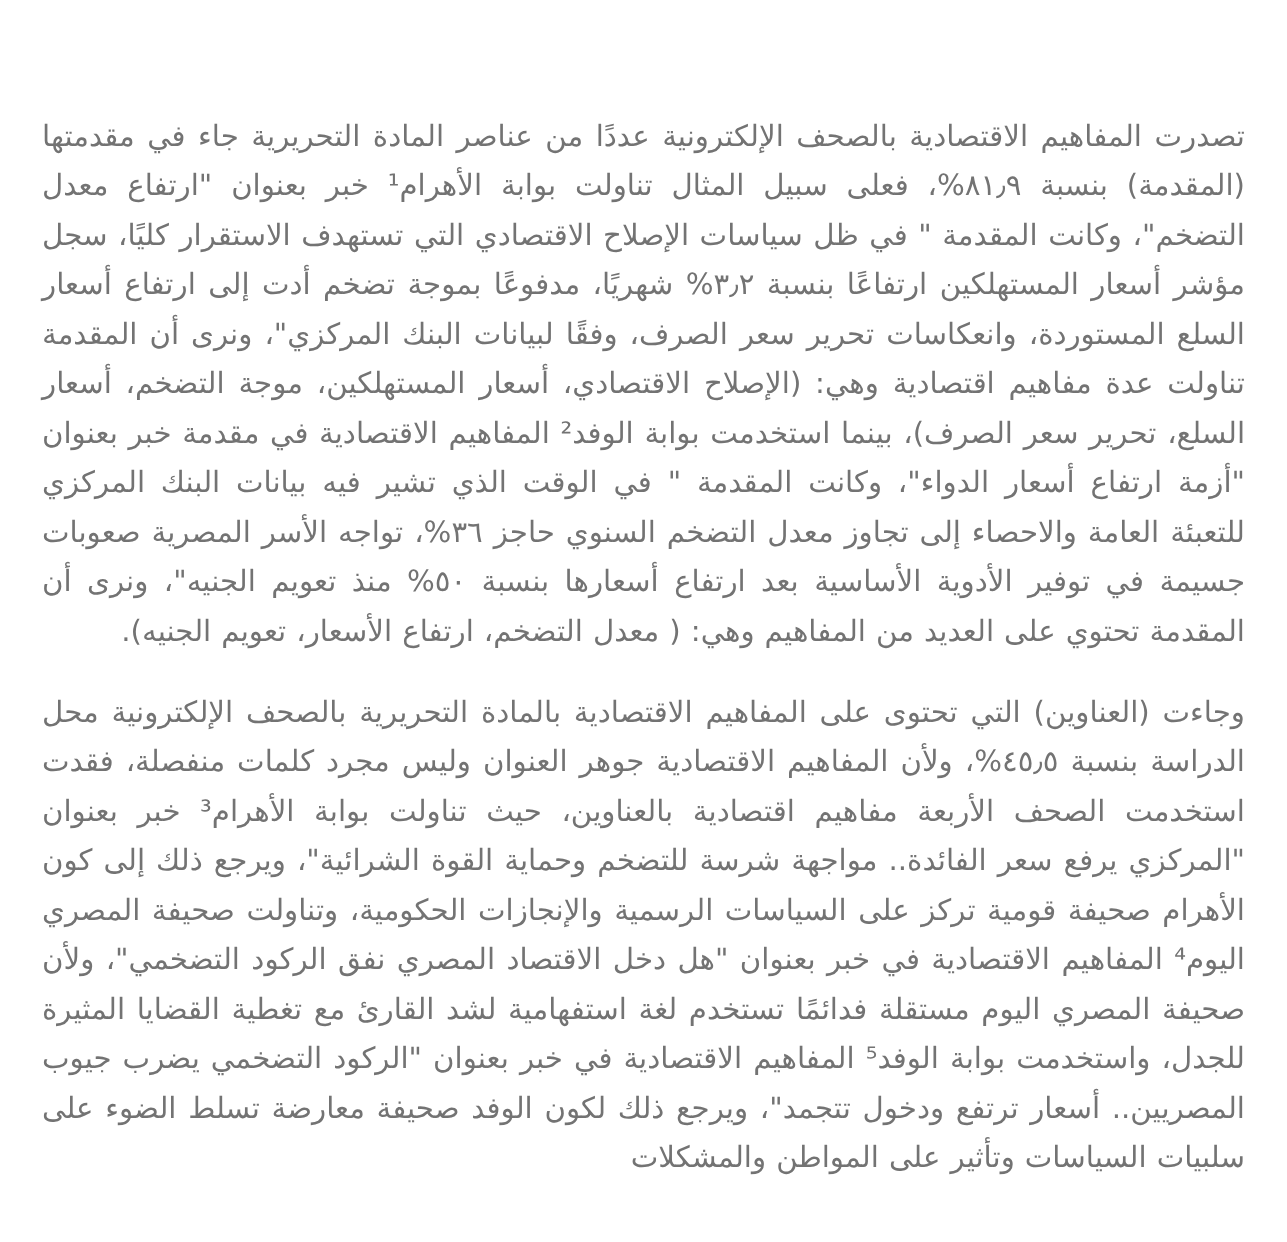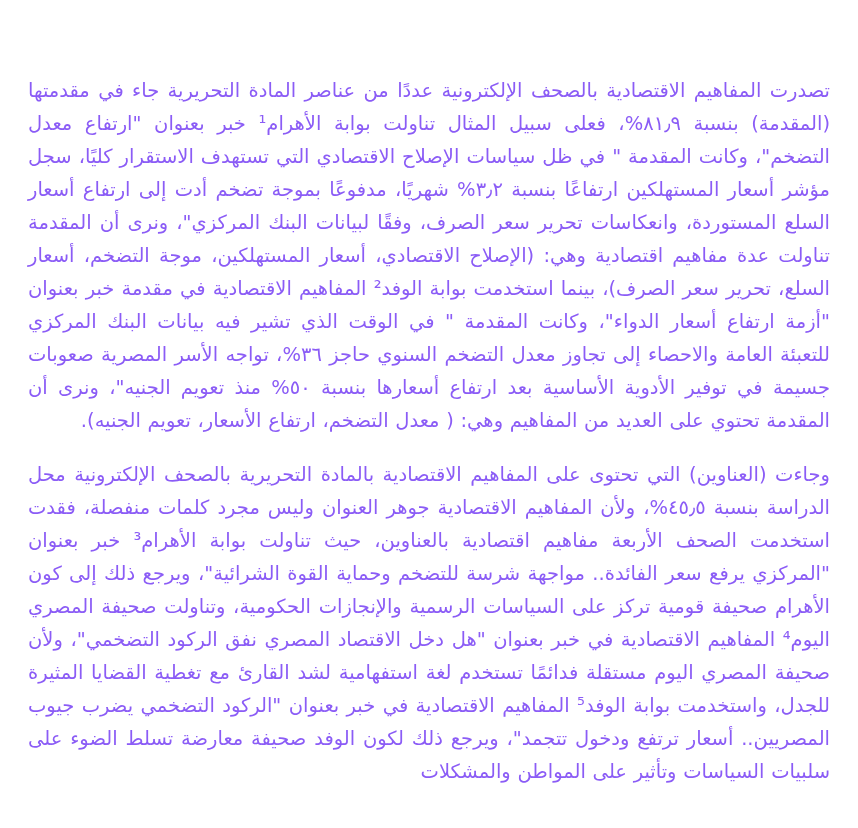--- a/index.html
+++ b/index.html
@@ -16,21 +16,21 @@
     overflow: hidden;
     padding: 74px 28px 0 28px;
   }
   .body-text {
     direction: rtl;
     unicode-bidi: embed;
     text-align: justify;
     font-family: "DejaVu Sans", sans-serif;
     font-size: 19.5px;
     line-height: 33px;
-    color: #8b5cf6;
+    color: #737373;
     margin: 0 0 21px 0;
     word-spacing: 0.5px;
   }
 </style>
 </head>
 <body>
 
 <div class="page">
   <p class="body-text">تصدرت المفاهيم الاقتصادية بالصحف الإلكترونية عددًا من عناصر المادة التحريرية جاء في مقدمتها (المقدمة) بنسبة ٨١٫٩%، فعلى سبيل المثال تناولت بوابة الأهرام¹ خبر بعنوان "ارتفاع معدل التضخم"، وكانت المقدمة " في ظل سياسات الإصلاح الاقتصادي التي تستهدف الاستقرار كليًا، سجل مؤشر أسعار المستهلكين ارتفاعًا بنسبة ٣٫٢% شهريًا، مدفوعًا بموجة تضخم أدت إلى ارتفاع أسعار السلع المستوردة، وانعكاسات تحرير سعر الصرف، وفقًا لبيانات البنك المركزي"، ونرى أن المقدمة تناولت عدة مفاهيم اقتصادية وهي: (الإصلاح الاقتصادي، أسعار المستهلكين، موجة التضخم، أسعار السلع، تحرير سعر الصرف)، بينما استخدمت بوابة الوفد² المفاهيم الاقتصادية في مقدمة خبر بعنوان "أزمة ارتفاع أسعار الدواء"، وكانت المقدمة " في الوقت الذي تشير فيه بيانات البنك المركزي للتعبئة العامة والاحصاء إلى تجاوز معدل التضخم السنوي حاجز ٣٦%، تواجه الأسر المصرية صعوبات جسيمة في توفير الأدوية الأساسية بعد ارتفاع أسعارها بنسبة ٥٠% منذ تعويم الجنيه"، ونرى أن المقدمة تحتوي على العديد من المفاهيم وهي: ( معدل التضخم، ارتفاع الأسعار، تعويم الجنيه).</p>
   <p class="body-text">وجاءت (العناوين) التي تحتوى على المفاهيم الاقتصادية بالمادة التحريرية بالصحف الإلكترونية محل الدراسة بنسبة ٤٥٫٥%، ولأن المفاهيم الاقتصادية جوهر العنوان وليس مجرد كلمات منفصلة، فقدت استخدمت الصحف الأربعة مفاهيم اقتصادية بالعناوين، حيث تناولت بوابة الأهرام³ خبر بعنوان "المركزي يرفع سعر الفائدة.. مواجهة شرسة للتضخم وحماية القوة الشرائية"، ويرجع ذلك إلى كون الأهرام صحيفة قومية تركز على السياسات الرسمية والإنجازات الحكومية، وتناولت صحيفة المصري اليوم⁴ المفاهيم الاقتصادية في خبر بعنوان "هل دخل الاقتصاد المصري نفق الركود التضخمي"، ولأن صحيفة المصري اليوم مستقلة فدائمًا تستخدم لغة استفهامية لشد القارئ مع تغطية القضايا المثيرة للجدل، واستخدمت بوابة الوفد⁵ المفاهيم الاقتصادية في خبر بعنوان "الركود التضخمي يضرب جيوب المصريين.. أسعار ترتفع ودخول تتجمد"، ويرجع ذلك لكون الوفد صحيفة معارضة تسلط الضوء على سلبيات السياسات وتأثير على المواطن والمشكلات</p>

